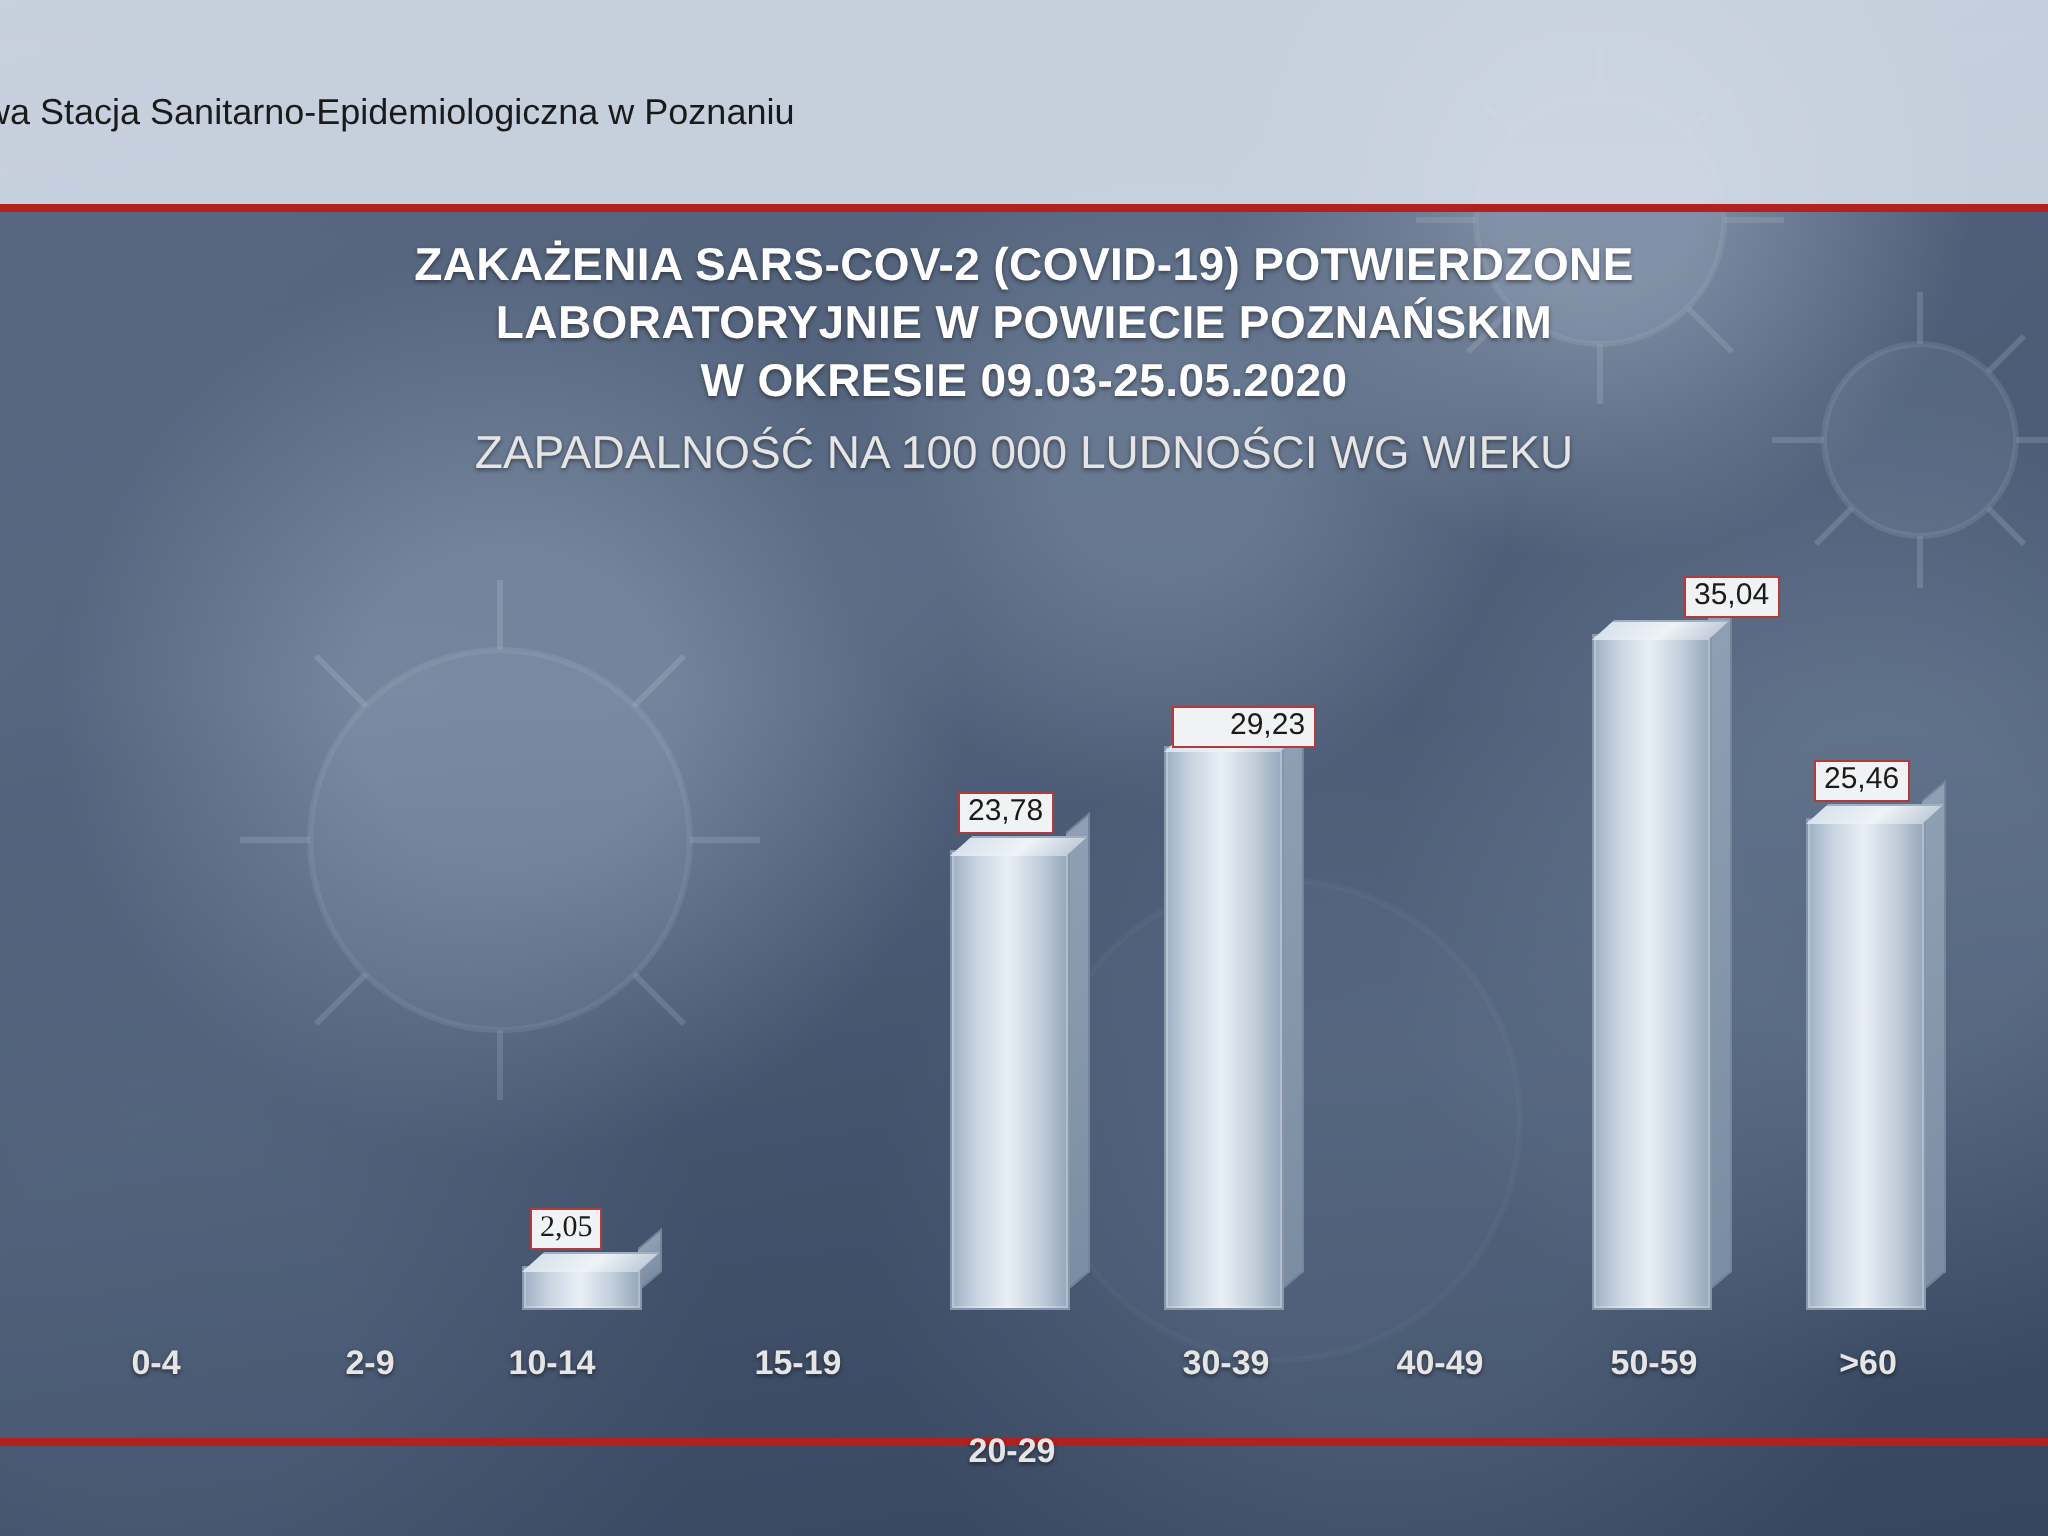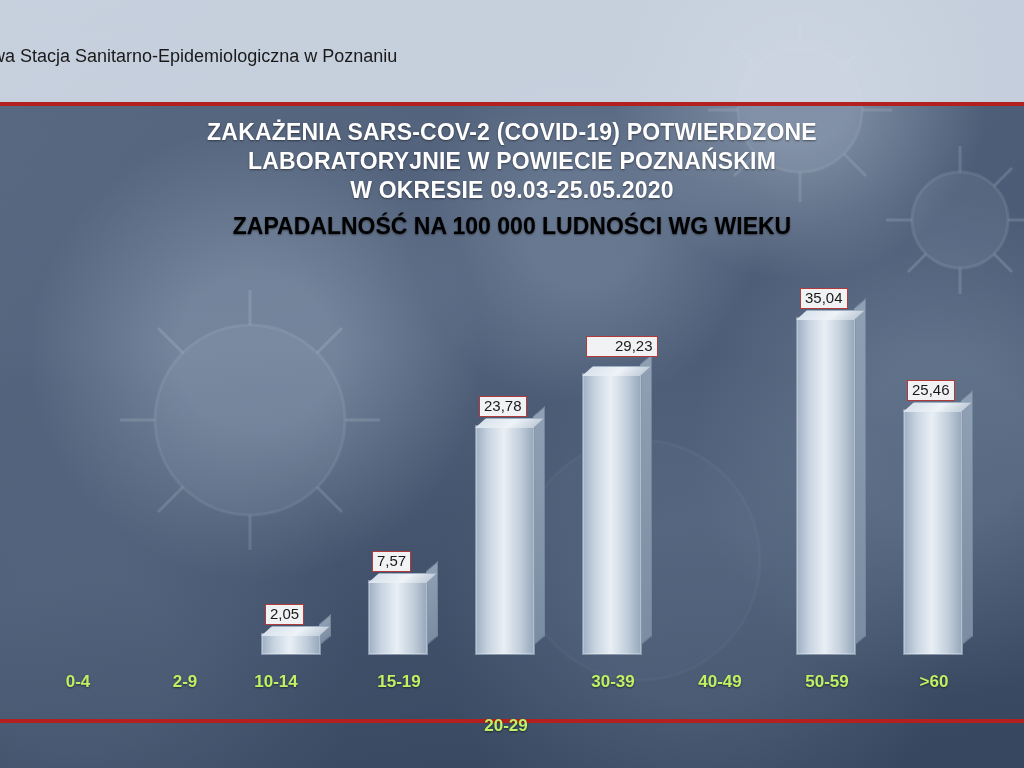--- a/index.html
+++ b/index.html
@@ -81,22 +81,22 @@
     font-size: 23px;
     font-weight: bold;
     color: #ffffff;
     letter-spacing: 0.2px;
     line-height: 29px;
     text-shadow: 0 1px 2px rgba(0,0,0,0.45);
   }
   .subtitle-line {
     margin-top: 7px;
     font-size: 23px;
-    font-weight: bold;
-    color: #000000;
+    font-weight: normal;
+    color: #e5e5e5;
     line-height: 29px;
     text-shadow: 0 1px 2px rgba(0,0,0,0.45);
   }
 
   
   .plot {
     position: absolute;
     left: 0;
     top: 255px;
     width: 1024px;
@@ -154,21 +154,21 @@
     white-space: nowrap;
     line-height: 16px;
   }
   .cat-label {
     position: absolute;
     top: 417px;
     width: 110px;
     text-align: center;
     font-size: 17px;
     font-weight: bold;
-    color: #bef264;
+    color: #e5e5e5;
     text-shadow: 0 1px 2px rgba(0,0,0,0.5);
   }
 </style>
 </head>
 <body>
 
 <div id="root">
 
   <div class="bg"></div>
   <svg class="bg-spikes" width="1024" height="768" viewBox="0 0 1024 768">
@@ -207,58 +207,50 @@
 
   <div class="plot" id="plot">
       <div class="cat-label" style="left: 23px;">0-4</div>
       <div class="cat-label" style="left: 130px;">2-9</div>
       <div class="bar-slot" style="left: 261px; height: 400px;">
         <div class="bar-wrap" style="height: 19.6458px;">
           <div class="bar-side" style="height: 19.6458px;"></div>
           <div class="bar-face" style="height: 19.6458px;"></div>
           <div class="bar-top"></div>
         </div>
-        <div class="value-tag" style="bottom: 29.6458px;">2,05</div>
+        <div class="value-tag" style="bottom: 29.6458px; font-family: Liberation Serif, serif;">2,05</div>
       </div>
       <div class="cat-label" style="left: 221px;">10-14</div>
-      <div class="bar-slot" style="left: 368px; height: 400px;">
-        <div class="bar-wrap" style="height: 72.5458px;">
-          <div class="bar-side" style="height: 72.5458px;"></div>
-          <div class="bar-face" style="height: 72.5458px;"></div>
-          <div class="bar-top"></div>
-        </div>
-        <div class="value-tag" style="bottom: 82.5458px;">7,57</div>
-      </div>
       <div class="cat-label" style="left: 344px;">15-19</div>
       <div class="bar-slot" style="left: 475px; height: 400px;">
         <div class="bar-wrap" style="height: 227.892px;">
           <div class="bar-side" style="height: 227.892px;"></div>
           <div class="bar-face" style="height: 227.892px;"></div>
           <div class="bar-top"></div>
         </div>
         <div class="value-tag" style="bottom: 237.892px;">23,78</div>
       </div>
       <div class="cat-label" style="left: 451px; margin-top: 44px;">20-29</div>
       <div class="bar-slot" style="left: 582px; height: 400px;">
         <div class="bar-wrap" style="height: 280.121px;">
           <div class="bar-side" style="height: 280.121px;"></div>
           <div class="bar-face" style="height: 280.121px;"></div>
           <div class="bar-top"></div>
         </div>
-        <div class="value-tag" style="bottom: 298px; padding-left: 28px;">29,23</div>
+        <div class="value-tag" style="bottom: 281px; padding-left: 28px;">29,23</div>
       </div>
       <div class="cat-label" style="left: 558px;">30-39</div>
       <div class="cat-label" style="left: 665px;">40-49</div>
       <div class="bar-slot" style="left: 796px; height: 400px;">
         <div class="bar-wrap" style="height: 335.8px;">
           <div class="bar-side" style="height: 335.8px;"></div>
           <div class="bar-face" style="height: 335.8px;"></div>
           <div class="bar-top"></div>
         </div>
-        <div class="value-tag" style="bottom: 345.8px;">35,04</div>
+        <div class="value-tag" style="bottom: 345.8px; margin-left: 42px;">35,04</div>
       </div>
       <div class="cat-label" style="left: 772px;">50-59</div>
       <div class="bar-slot" style="left: 903px; height: 400px;">
         <div class="bar-wrap" style="height: 243.992px;">
           <div class="bar-side" style="height: 243.992px;"></div>
           <div class="bar-face" style="height: 243.992px;"></div>
           <div class="bar-top"></div>
         </div>
         <div class="value-tag" style="bottom: 253.992px;">25,46</div>
       </div>

